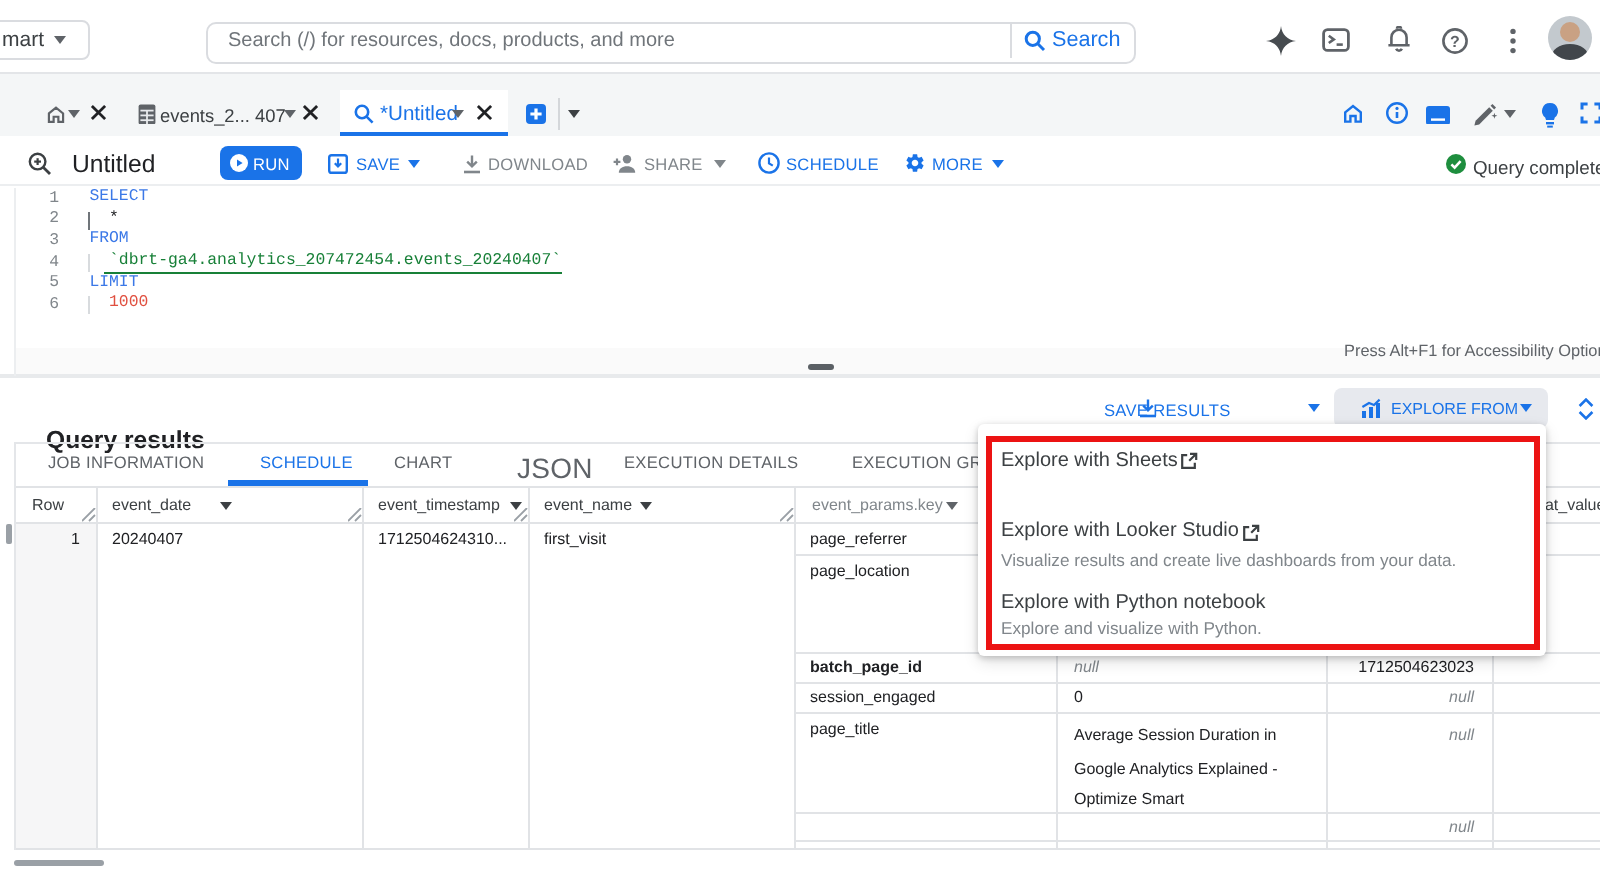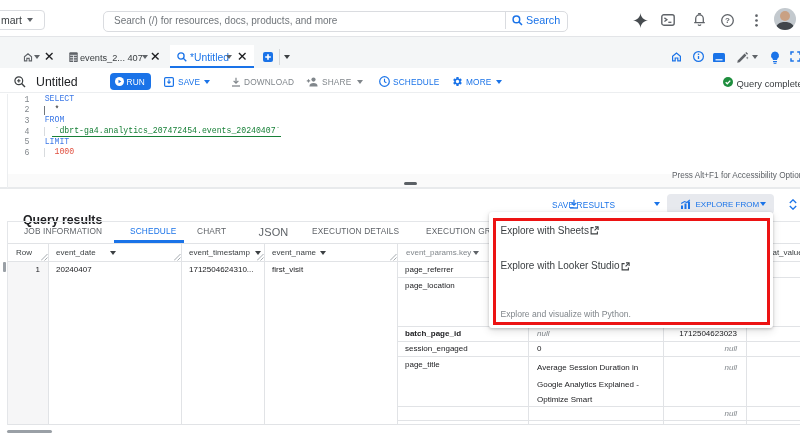--- a/index.html
+++ b/index.html
@@ -227,21 +227,21 @@
 
 <svg class="a" style="left:788px;top:198.5px;" width="10" height="11" viewBox="0 0 10 11">
       <path d="M1.8 4 L5 0.8 L8.2 4 M1.8 7 L5 10.2 L8.2 7" fill="none" stroke="#1a73e8" stroke-width="1.3"></path>
     </svg>
 
 <div class="a" style="left:7px;top:220.5px;width:793px;height:1px;background:#e4e6e9;"></div>
 <div class="a" style="left:7px;top:220.5px;width:1px;height:204px;background:#e4e6e9;"></div>
 <div class="a cap" style="left:24px;top:225.5px;font-size:8.3px;color:#5f6368;">JOB INFORMATION</div>
 <div class="a cap" style="left:130px;top:225.5px;font-size:8.3px;color:#1a73e8;">SCHEDULE</div>
 <div class="a cap" style="left:197px;top:225.5px;font-size:8.3px;color:#5f6368;">CHART</div>
-<div class="a cap" style="left:258.5px;top:225.5px;font-size:11px;color:#5f6368;">JSON</div>
+<div class="a cap" style="left:258.5px;top:225.5px;font-size:14px;color:#5f6368;">JSON</div>
 <div class="a cap" style="left:312px;top:225.5px;font-size:8.3px;color:#5f6368;">EXECUTION DETAILS</div>
 <div class="a cap" style="left:426px;top:225.5px;font-size:8.3px;color:#5f6368;">EXECUTION GRAPH</div>
 <div class="a" style="left:114px;top:240px;width:70px;height:2.5px;background:#1a73e8;"></div>
 
 <div class="a" style="left:8px;top:262px;width:40px;height:162px;background:#f6f6f7;"></div>
 
 <div class="a hline" style="left:8px;top:243px;width:792px;"></div>
 <div class="a hline" style="left:8px;top:261px;width:792px;"></div>
 <div class="a hline" style="left:8px;top:424px;width:792px;"></div>
 
@@ -318,17 +318,19 @@
       <path d="M3.6 1.6 H1.1 V7.9 H7.4 V5.4" fill="none" stroke="#3c4043" stroke-width="1.1"></path>
       <path d="M5 0.9 H8.1 V4" fill="none" stroke="#3c4043" stroke-width="1.1"></path>
       <line x1="7.9" y1="1.1" x2="4.6" y2="4.4" stroke="#3c4043" stroke-width="1.1"></line>
     </svg>
 <div class="a nowrap" style="z-index:45;left:500.5px;top:260px;font-size:10px;color:#3c4043;">Explore with Looker Studio</div>
 <svg class="a" style="z-index:45;left:621px;top:261.5px;" width="9" height="9" viewBox="0 0 9 9">
       <path d="M3.6 1.6 H1.1 V7.9 H7.4 V5.4" fill="none" stroke="#3c4043" stroke-width="1.1"></path>
       <path d="M5 0.9 H8.1 V4" fill="none" stroke="#3c4043" stroke-width="1.1"></path>
       <line x1="7.9" y1="1.1" x2="4.6" y2="4.4" stroke="#3c4043" stroke-width="1.1"></line>
     </svg>
+<div class="a nowrap" style="z-index:45;left:500.5px;top:275px;font-size:8.6px;color:#80868b;">Visualize results and create live dashboards from your data.</div>
+<div class="a nowrap" style="z-index:45;left:500.5px;top:295.5px;font-size:10px;color:#3c4043;">Explore with Python notebook</div>
 <div class="a nowrap" style="z-index:45;left:500.5px;top:308.5px;font-size:8.6px;color:#80868b;">Explore and visualize with Python.</div>
 
 <div class="a" style="left:493px;top:217.5px;width:271px;height:101px;border:3px solid #ec1313;z-index:50;"></div>
 
 </div>
 
 </body></html>

